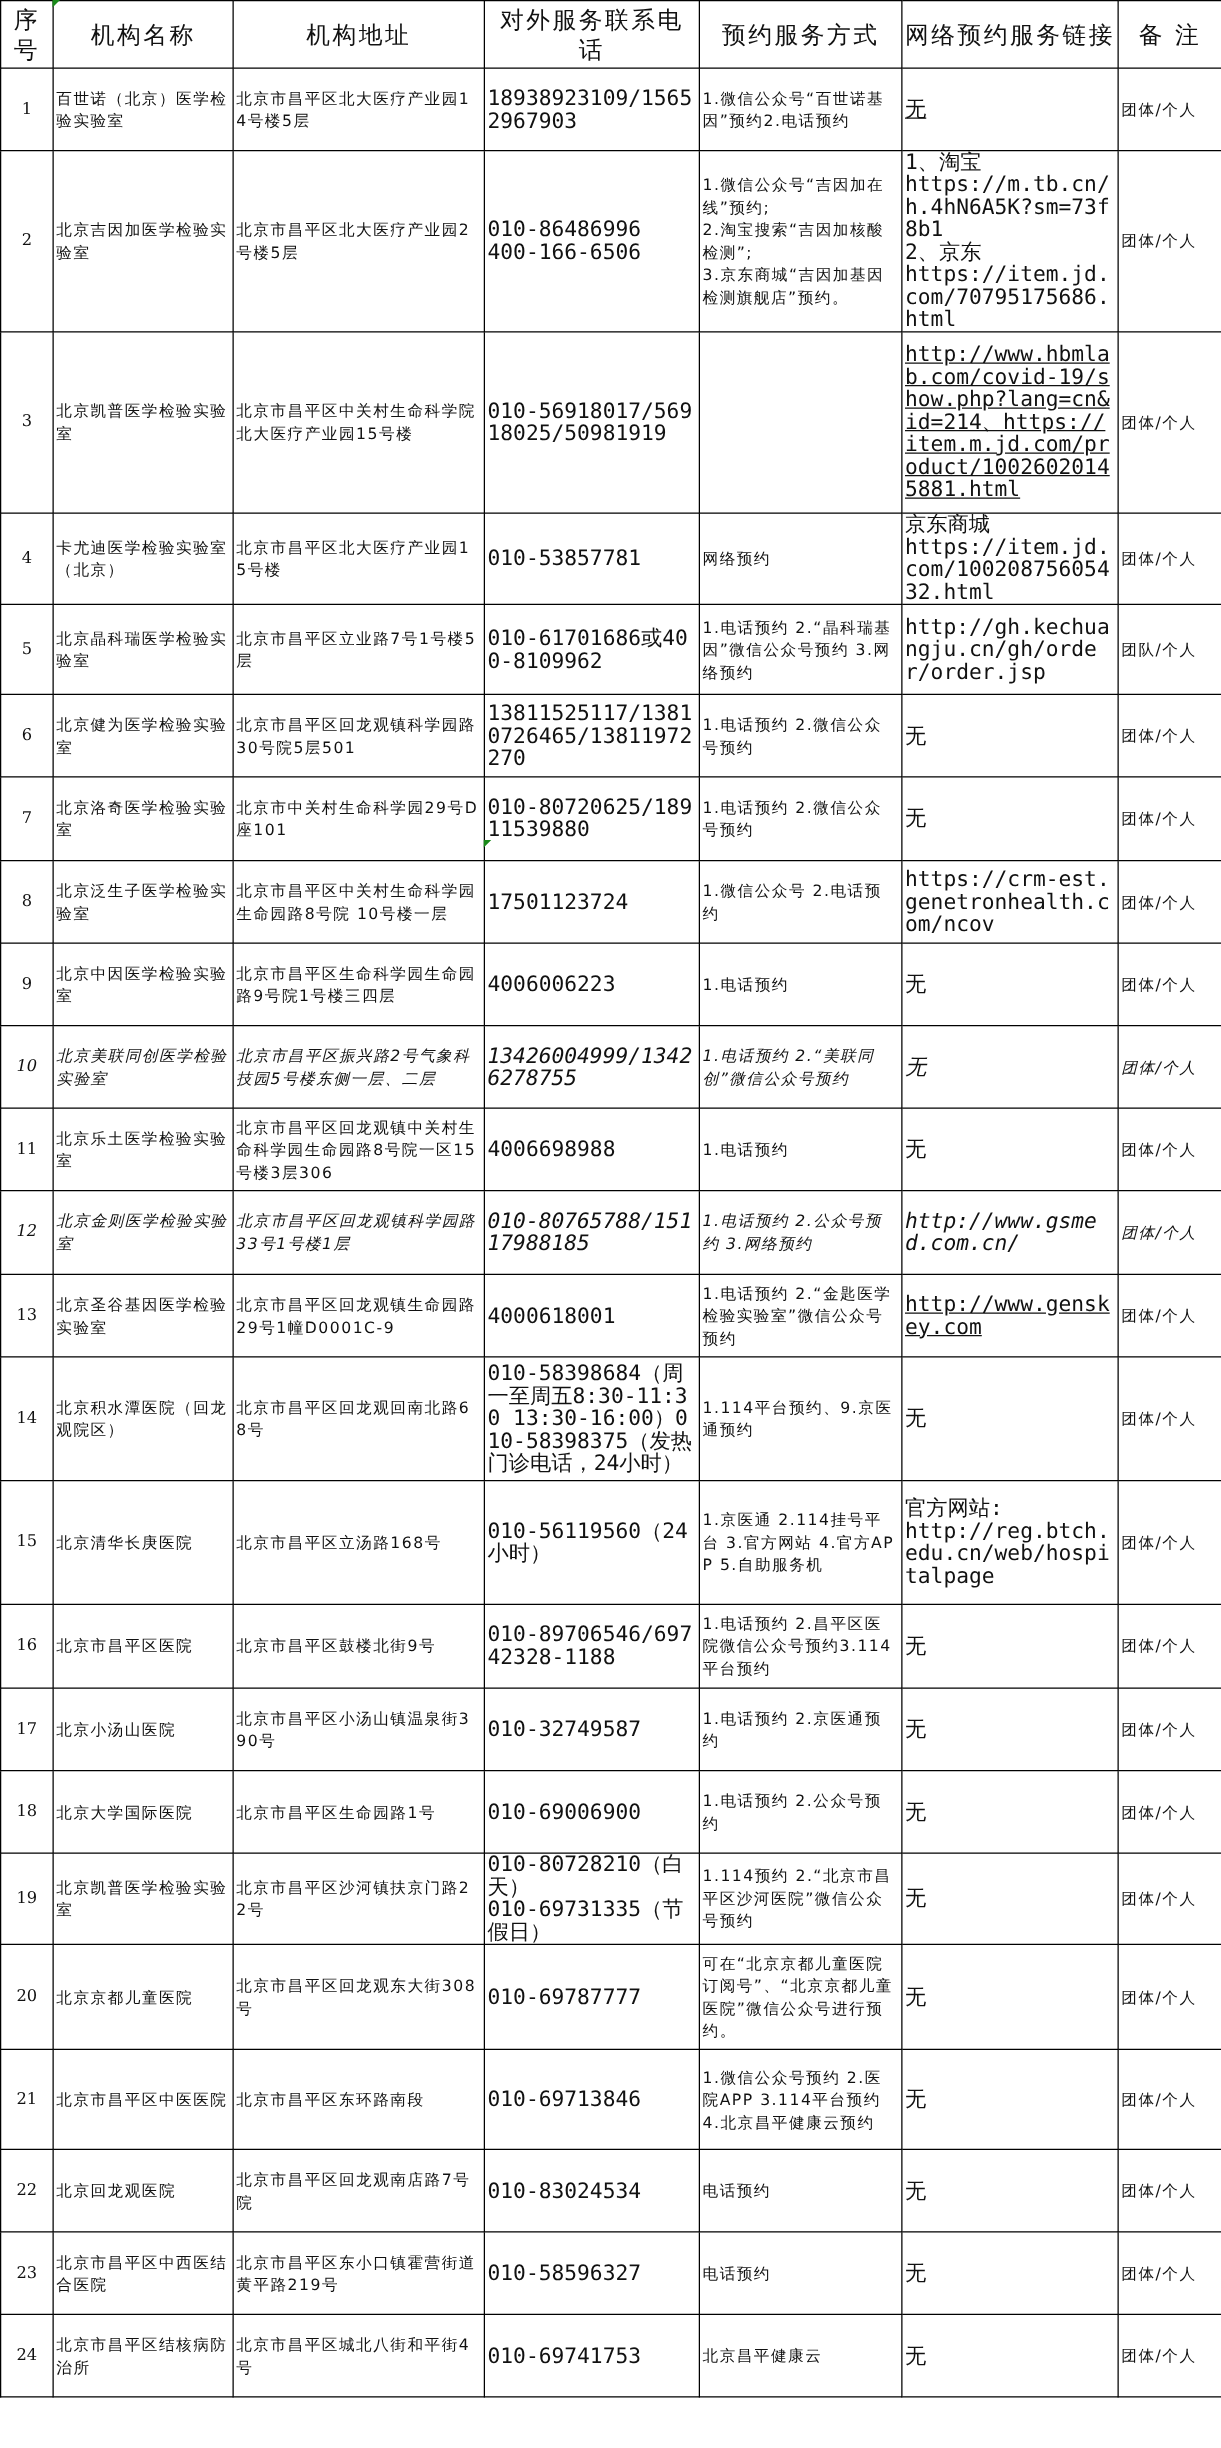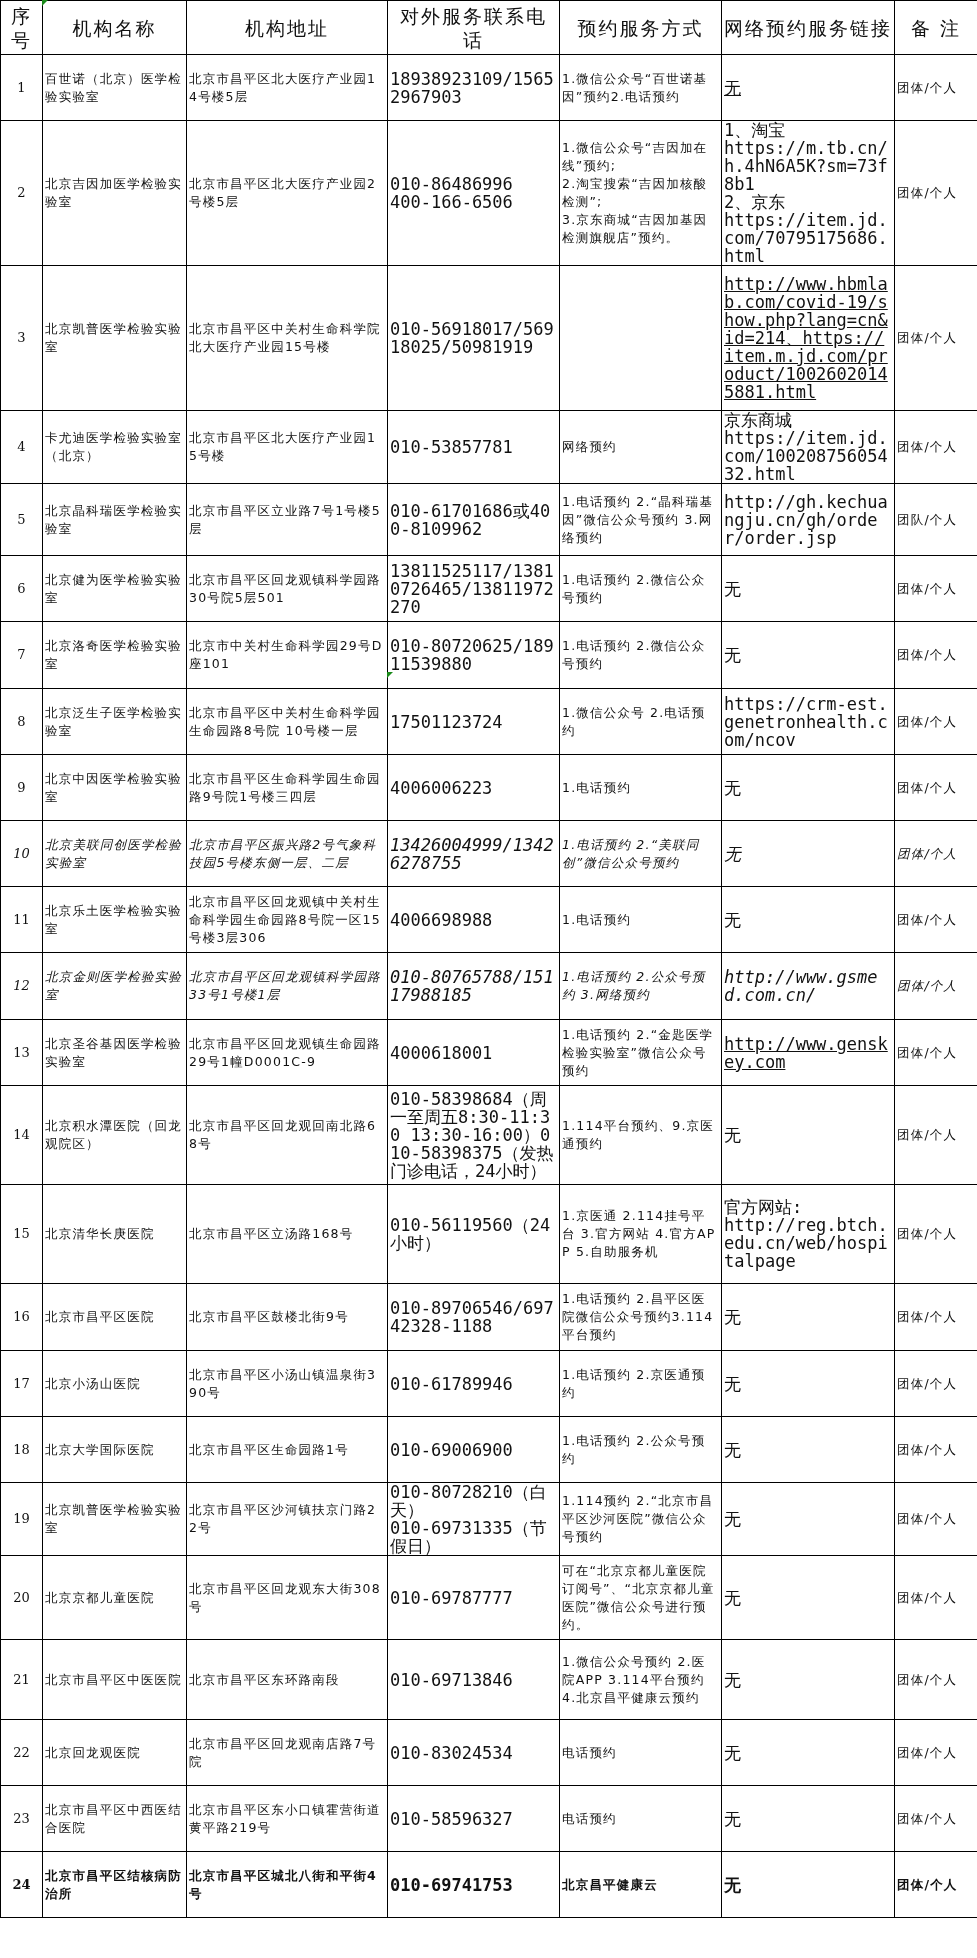--- a/index.html
+++ b/index.html
@@ -188,21 +188,21 @@
     <td>北京市昌平区鼓楼北街9号</td>
     <td class="mono pre">010-89706546/69742328-1188</td>
     <td class="pre">1.电话预约 2.昌平区医院微信公众号预约3.114平台预约</td>
     <td class="mono pre link"><span>无</span></td>
     <td>团体/个人</td>
   </tr>
       <tr style="height: 66px;">
     <td class="idx">17</td>
     <td>北京小汤山医院</td>
     <td>北京市昌平区小汤山镇温泉街390号</td>
-    <td class="mono pre">010-61789946</td>
+    <td class="mono pre">010-32749587</td>
     <td class="pre">1.电话预约 2.京医通预约</td>
     <td class="mono pre link"><span>无</span></td>
     <td>团体/个人</td>
   </tr>
       <tr style="height: 66px;">
     <td class="idx">18</td>
     <td>北京大学国际医院</td>
     <td>北京市昌平区生命园路1号</td>
     <td class="mono pre">010-69006900</td>
     <td class="pre">1.电话预约 2.公众号预约</td>
@@ -248,21 +248,21 @@
   </tr>
       <tr style="height: 66px;">
     <td class="idx">23</td>
     <td>北京市昌平区中西医结合医院</td>
     <td>北京市昌平区东小口镇霍营街道黄平路219号</td>
     <td class="mono pre">010-58596327</td>
     <td class="pre">电话预约</td>
     <td class="mono pre link"><span>无</span></td>
     <td>团体/个人</td>
   </tr>
-      <tr style="height: 66px; font-weight: bold;">
+      <tr style="height: 66px;">
     <td class="idx">24</td>
     <td>北京市昌平区结核病防治所</td>
     <td>北京市昌平区城北八街和平街4号</td>
     <td class="mono pre">010-69741753</td>
     <td class="pre">北京昌平健康云</td>
     <td class="mono pre link"><span>无</span></td>
     <td>团体/个人</td>
   </tr>
     </tbody>
 </table>

